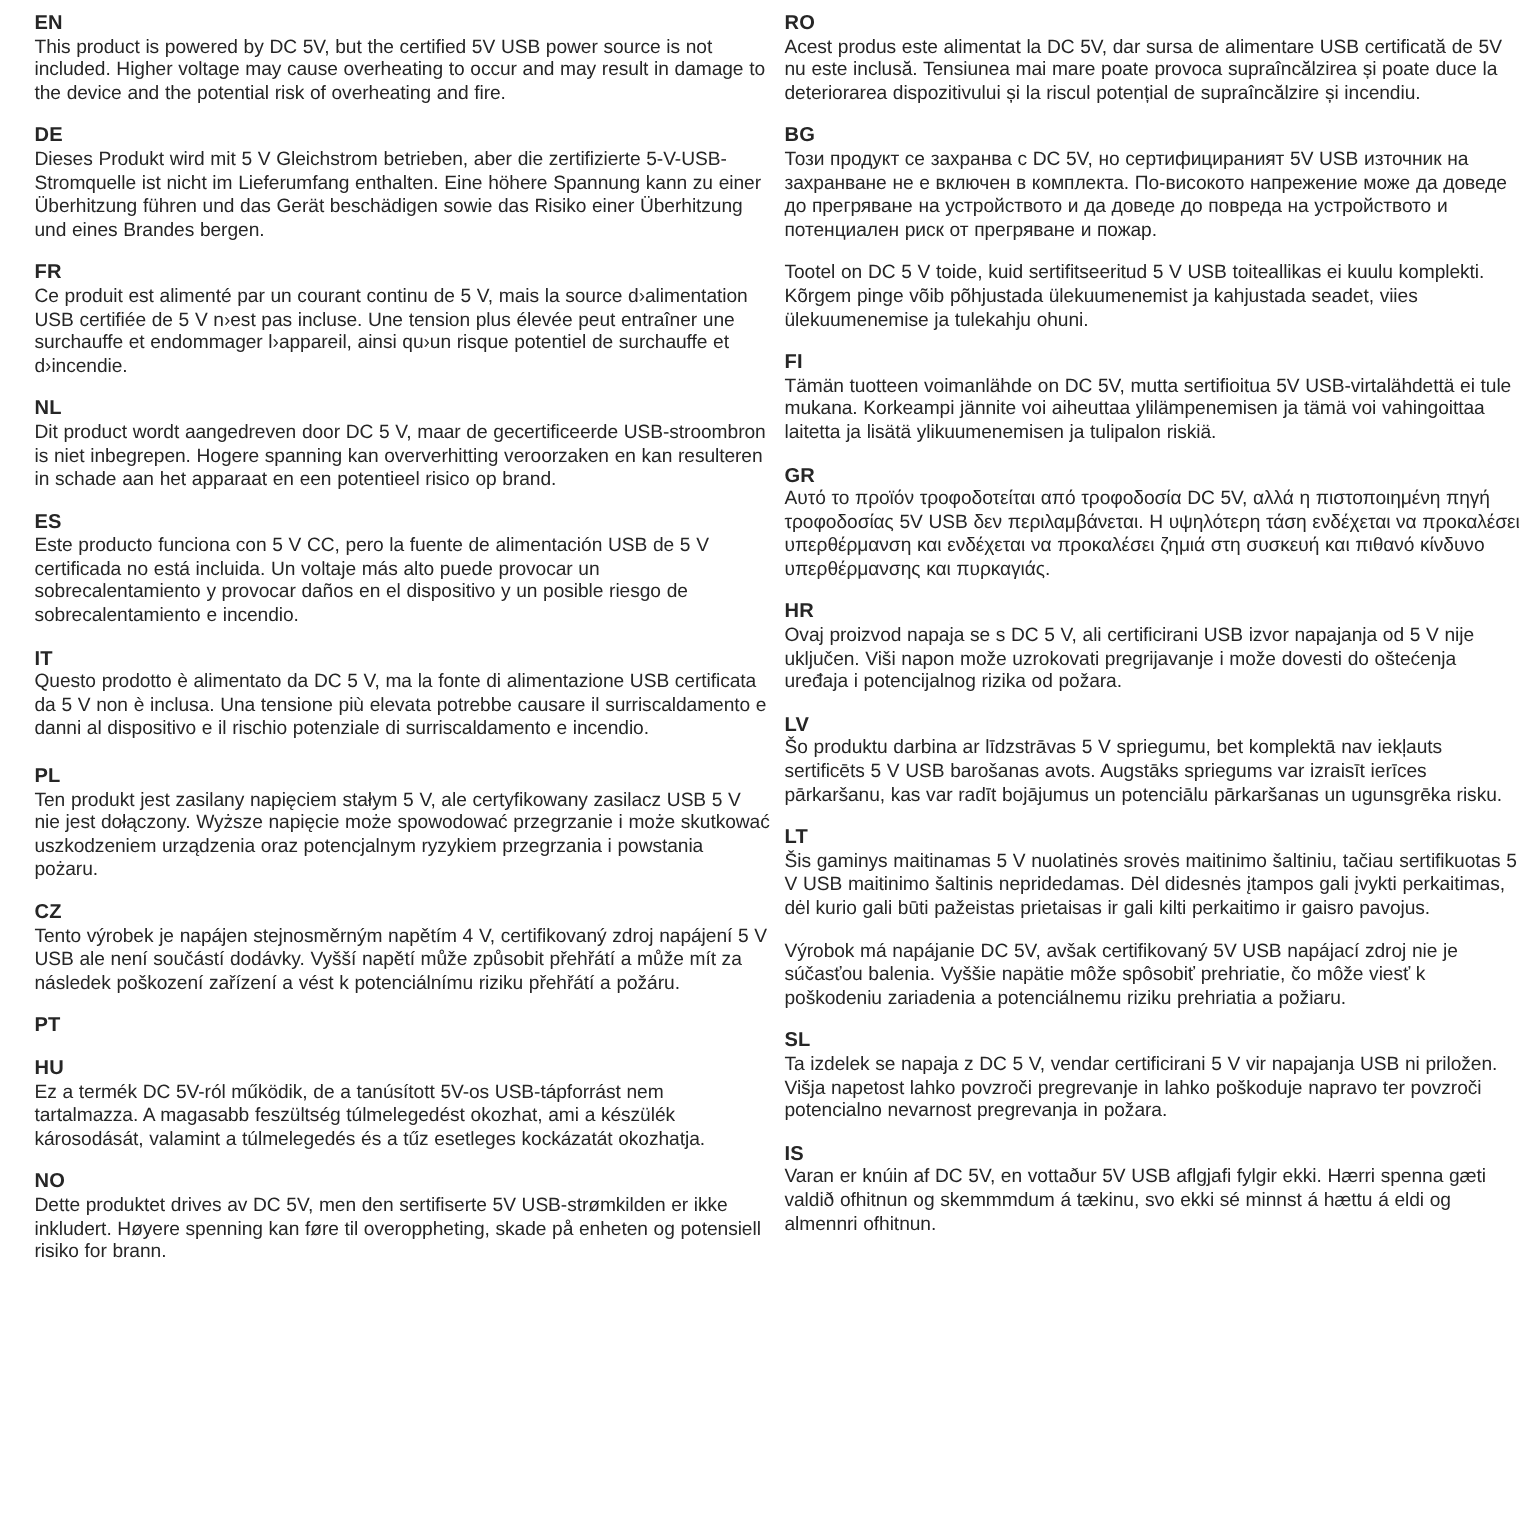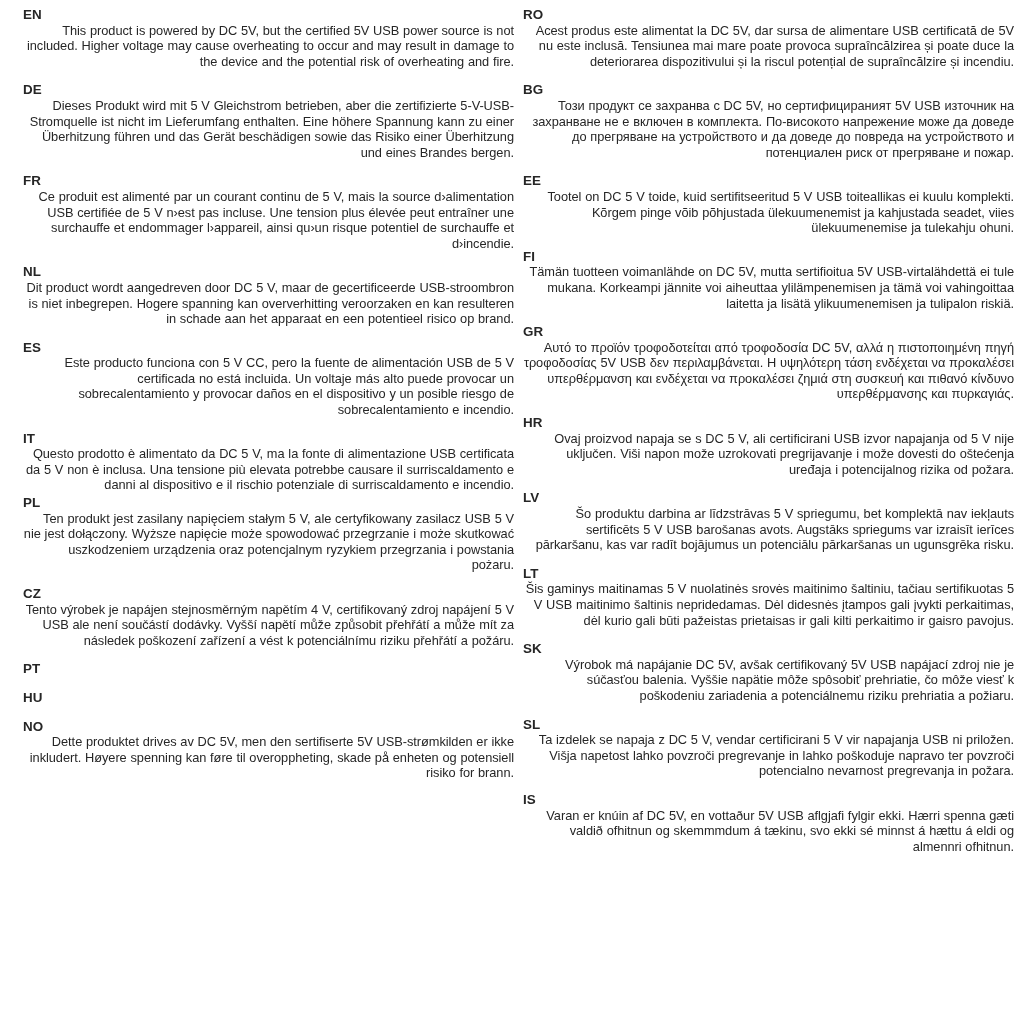--- a/index.html
+++ b/index.html
@@ -27,36 +27,35 @@
   }
   .col {
     width: 491px;
     flex: 0 0 491px;
   }
   .lang-section {
     margin: 0 0 13px 0;
   }
   
   .col-left .lang-section:nth-child(6) {
-    margin-bottom: 2px;
+    margin-bottom: 16px;
   }
   .lang-code {
     margin: 0;
     font-size: 13.4px;
     line-height: 15.6px;
     font-weight: 600;
     letter-spacing: 0.1px;
   }
   .lang-text {
     margin: 0;
     font-size: 12.8px;
     line-height: 15.6px;
     letter-spacing: -0.05px;
     word-spacing: 0.3px;
-    text-align: right;
   }
 </style>
 </head>
 <body>
 
 <div class="page">
   <div class="col col-left">
       <section class="lang-section">
         <h2 class="lang-code">EN</h2>
         <p class="lang-text">This product is powered by DC 5V, but the certified 5V USB power source is not included. Higher voltage may cause overheating to occur and may result in damage to the device and the potential risk of overheating and fire.</p>
@@ -87,37 +86,37 @@
       </section>
       <section class="lang-section">
         <h2 class="lang-code">CZ</h2>
         <p class="lang-text">Tento výrobek je napájen stejnosměrným napětím 4 V, certifikovaný zdroj napájení 5 V USB ale není součástí dodávky. Vyšší napětí může způsobit přehřátí a může mít za následek poškození zařízení a vést k potenciálnímu riziku přehřátí a požáru.</p>
       </section>
       <section class="lang-section">
         <h2 class="lang-code">PT</h2>
       </section>
       <section class="lang-section">
         <h2 class="lang-code">HU</h2>
+        <p class="lang-text">Ez a termék DC 5V-ról működik, de a tanúsított 5V-os USB-tápforrást nem tartalmazza. A magasabb feszültség túlmelegedést okozhat, ami a készülék károsodását, valamint a túlmelegedés és a tűz esetleges kockázatát okozhatja.</p>
       </section>
       <section class="lang-section">
         <h2 class="lang-code">NO</h2>
         <p class="lang-text">Dette produktet drives av DC 5V, men den sertifiserte 5V USB-strømkilden er ikke inkludert. Høyere spenning kan føre til overoppheting, skade på enheten og potensiell risiko for brann.</p>
       </section>
     </div>
   <div class="col col-right">
       <section class="lang-section">
         <h2 class="lang-code">RO</h2>
         <p class="lang-text">Acest produs este alimentat la DC 5V, dar sursa de alimentare USB certificată de 5V nu este inclusă. Tensiunea mai mare poate provoca supraîncălzirea și poate duce la deteriorarea dispozitivului și la riscul potențial de supraîncălzire și incendiu.</p>
       </section>
       <section class="lang-section">
         <h2 class="lang-code">BG</h2>
         <p class="lang-text">Този продукт се захранва с DC 5V, но сертифицираният 5V USB източник на захранване не е включен в комплекта. По-високото напрежение може да доведе до прегряване на устройството и да доведе до повреда на устройството и потенциален риск от прегряване и пожар.</p>
       </section>
       <section class="lang-section">
-        <h2 class="lang-code">EE</h2>
         <p class="lang-text">Tootel on DC 5 V toide, kuid sertifitseeritud 5 V USB toiteallikas ei kuulu komplekti. Kõrgem pinge võib põhjustada ülekuumenemist ja kahjustada seadet, viies ülekuumenemise ja tulekahju ohuni.</p>
       </section>
       <section class="lang-section">
         <h2 class="lang-code">FI</h2>
         <p class="lang-text">Tämän tuotteen voimanlähde on DC 5V, mutta sertifioitua 5V USB-virtalähdettä ei tule mukana. Korkeampi jännite voi aiheuttaa ylilämpenemisen ja tämä voi vahingoittaa laitetta ja lisätä ylikuumenemisen ja tulipalon riskiä.</p>
       </section>
       <section class="lang-section">
         <h2 class="lang-code">GR</h2>
         <p class="lang-text">Αυτό το προϊόν τροφοδοτείται από τροφοδοσία DC 5V, αλλά η πιστοποιημένη πηγή τροφοδοσίας 5V USB δεν περιλαμβάνεται. Η υψηλότερη τάση ενδέχεται να προκαλέσει υπερθέρμανση και ενδέχεται να προκαλέσει ζημιά στη συσκευή και πιθανό κίνδυνο υπερθέρμανσης και πυρκαγιάς.</p>
       </section>
@@ -127,21 +126,20 @@
       </section>
       <section class="lang-section">
         <h2 class="lang-code">LV</h2>
         <p class="lang-text">Šo produktu darbina ar līdzstrāvas 5 V spriegumu, bet komplektā nav iekļauts sertificēts 5 V USB barošanas avots. Augstāks spriegums var izraisīt ierīces pārkaršanu, kas var radīt bojājumus un potenciālu pārkaršanas un ugunsgrēka risku.</p>
       </section>
       <section class="lang-section">
         <h2 class="lang-code">LT</h2>
         <p class="lang-text">Šis gaminys maitinamas 5 V nuolatinės srovės maitinimo šaltiniu, tačiau sertifikuotas 5 V USB maitinimo šaltinis nepridedamas. Dėl didesnės įtampos gali įvykti perkaitimas, dėl kurio gali būti pažeistas prietaisas ir gali kilti perkaitimo ir gaisro pavojus.</p>
       </section>
       <section class="lang-section">
-        <h2 class="lang-code">SK</h2>
         <p class="lang-text">Výrobok má napájanie DC 5V, avšak certifikovaný 5V USB napájací zdroj nie je súčasťou balenia. Vyššie napätie môže spôsobiť prehriatie, čo môže viesť k poškodeniu zariadenia a potenciálnemu riziku prehriatia a požiaru.</p>
       </section>
       <section class="lang-section">
         <h2 class="lang-code">SL</h2>
         <p class="lang-text">Ta izdelek se napaja z DC 5 V, vendar certificirani 5 V vir napajanja USB ni priložen. Višja napetost lahko povzroči pregrevanje in lahko poškoduje napravo ter povzroči potencialno nevarnost pregrevanja in požara.</p>
       </section>
       <section class="lang-section">
         <h2 class="lang-code">IS</h2>
         <p class="lang-text">Varan er knúin af DC 5V, en vottaður 5V USB aflgjafi fylgir ekki. Hærri spenna gæti valdið ofhitnun og skemmmdum á tækinu, svo ekki sé minnst á hættu á eldi og almennri ofhitnun.</p>
       </section>

